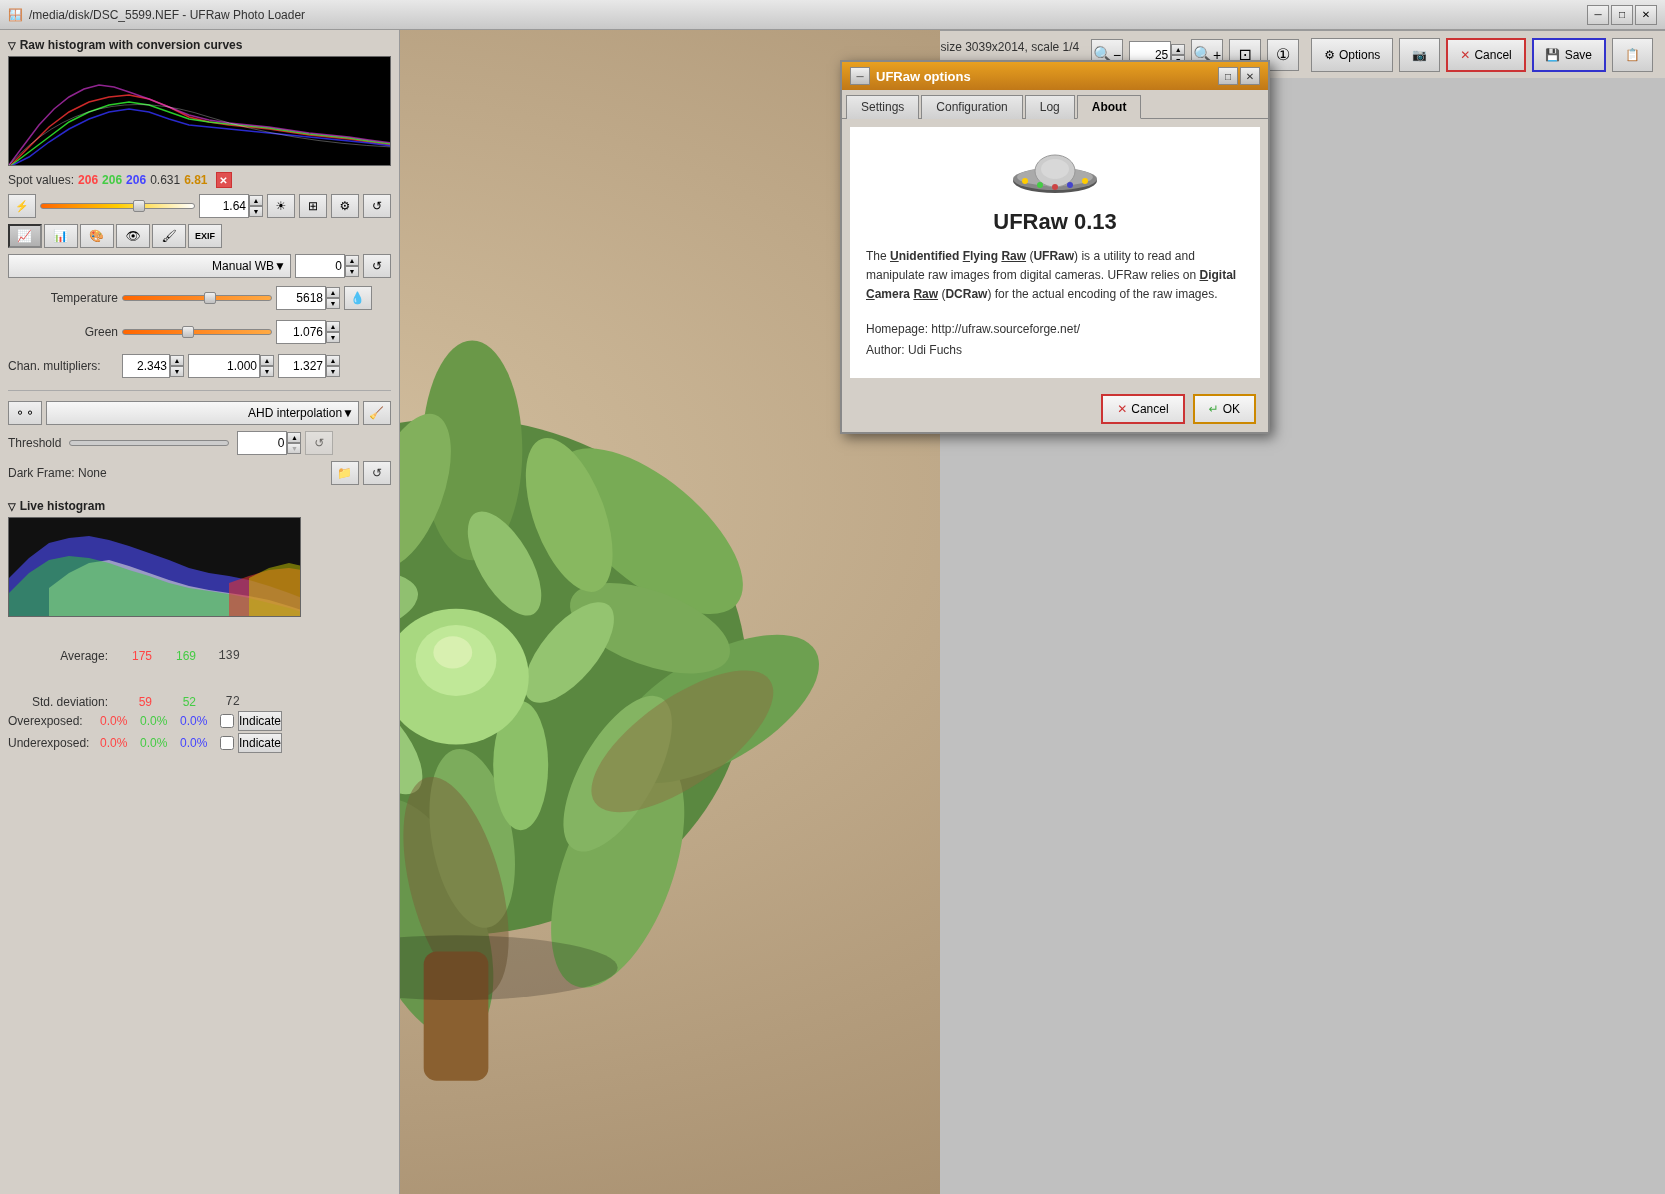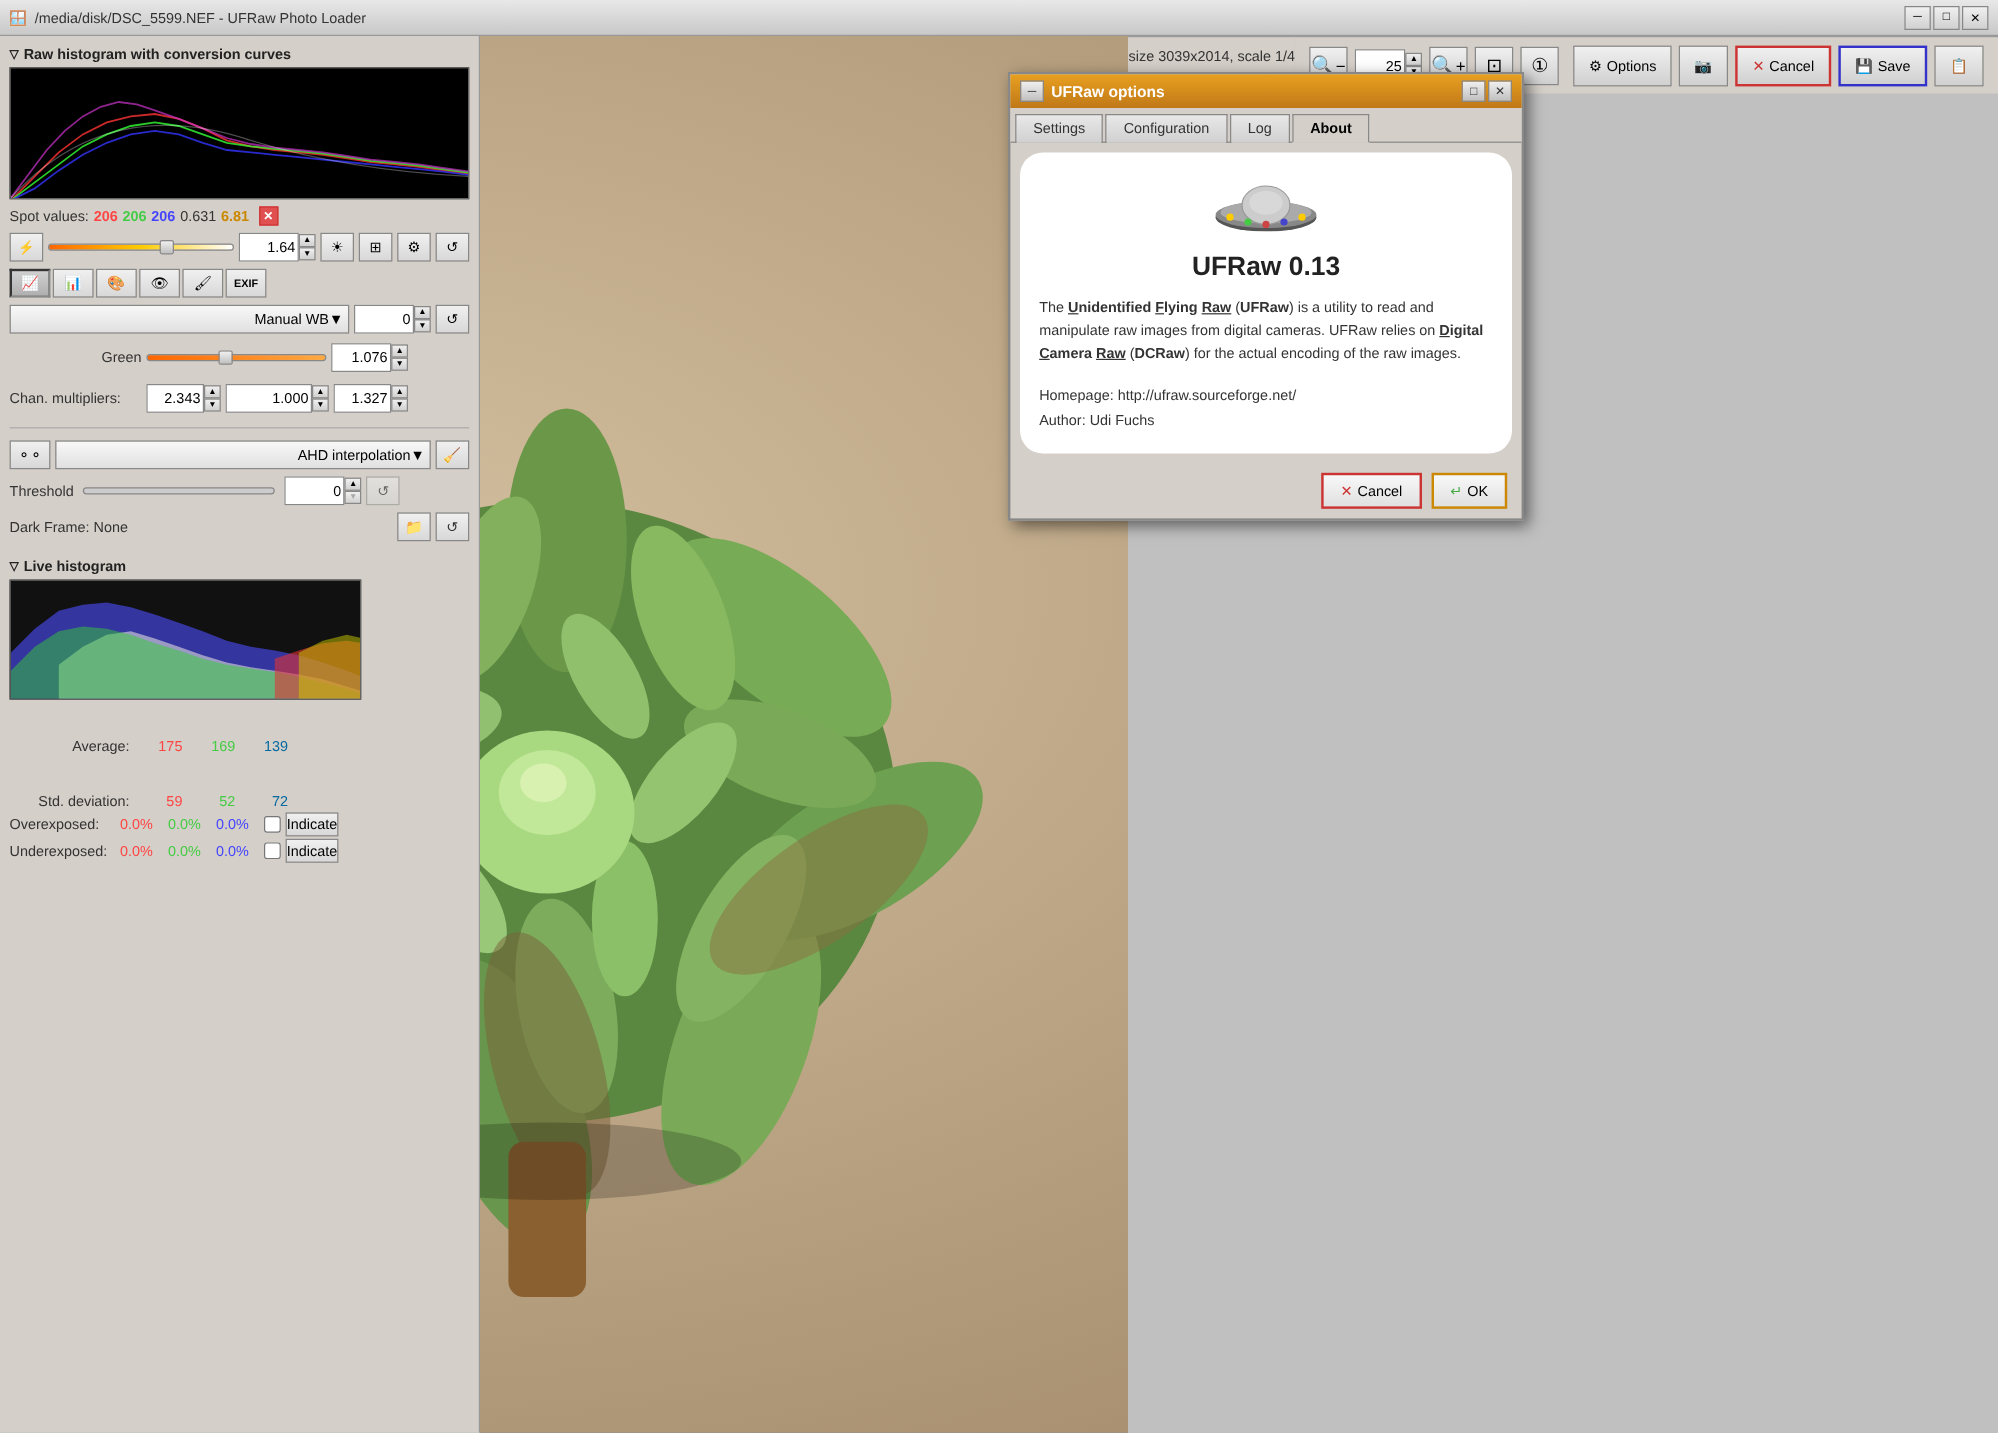--- a/index.html
+++ b/index.html
@@ -270,21 +270,21 @@
     }
 
     .stats-table {
       font-size: 12px;
       width: 100%;
     }
     .stats-row { display: flex; gap: 4px; margin-top: 32px; }
     .stats-label { width: 100px; color: #333; text-align: right; }
     .stats-red { color: #ff4444; width: 40px; text-align: right; }
     .stats-green { color: #44cc44; width: 40px; text-align: right; }
-    .stats-blue { color: #0369a1; width: 40px; text-align: right; }
+    .stats-blue { color: #404040; width: 40px; text-align: right; font-family: Liberation Mono, monospace; }
 
     .overunder-row {
       display: flex;
       align-items: center;
       gap: 4px;
       font-size: 12px;
       margin: 2px 0;
     }
     .ou-label { width: 88px; color: #333; }
     .ou-zero-red { color: #ff4444; width: 36px; }
@@ -452,21 +452,20 @@
       color: #000;
       z-index: 1;
     }
 
     
     .dialog-content {
       padding: 16px;
       background: white;
       margin: 8px;
       min-height: 220px;
-      border-radius: 19px;
     }
     .dialog-ufo {
       text-align: center;
       font-size: 32px;
       margin-bottom: 8px;
     }
     .dialog-app-name {
       text-align: center;
       font-size: 22px;
       font-weight: bold;
@@ -603,20 +602,34 @@
       <div class="spinbox">
         <input class="spinbox-input" type="text" value="0" style="">
         <div class="spinbox-arrows">
           <div class="spinbox-arrow">▲</div>
           <div class="spinbox-arrow">▼</div>
         </div>
       </div>
       <div class="tool-btn">↺</div>
     </div>
 
+    <div class="param-row">
+      <span class="param-label">Temperature</span>
+      <div class="orange-slider" style="max-width:150px;">
+        <div class="slider-thumb" style="left:55%;"></div>
+      </div>
+      <div class="spinbox">
+        <input class="spinbox-input" type="text" value="5618" style="">
+        <div class="spinbox-arrows">
+          <div class="spinbox-arrow">▲</div>
+          <div class="spinbox-arrow">▼</div>
+        </div>
+      </div>
+      <div class="tool-btn">💧</div>
+    </div>
 
     <div class="param-row">
       <span class="param-label">Green</span>
       <div class="orange-slider" style="max-width:150px;">
         <div class="slider-thumb" style="left:40%;"></div>
       </div>
       <div class="spinbox">
         <input class="spinbox-input" type="text" value="1.076" style="">
         <div class="spinbox-arrows">
           <div class="spinbox-arrow">▲</div>

